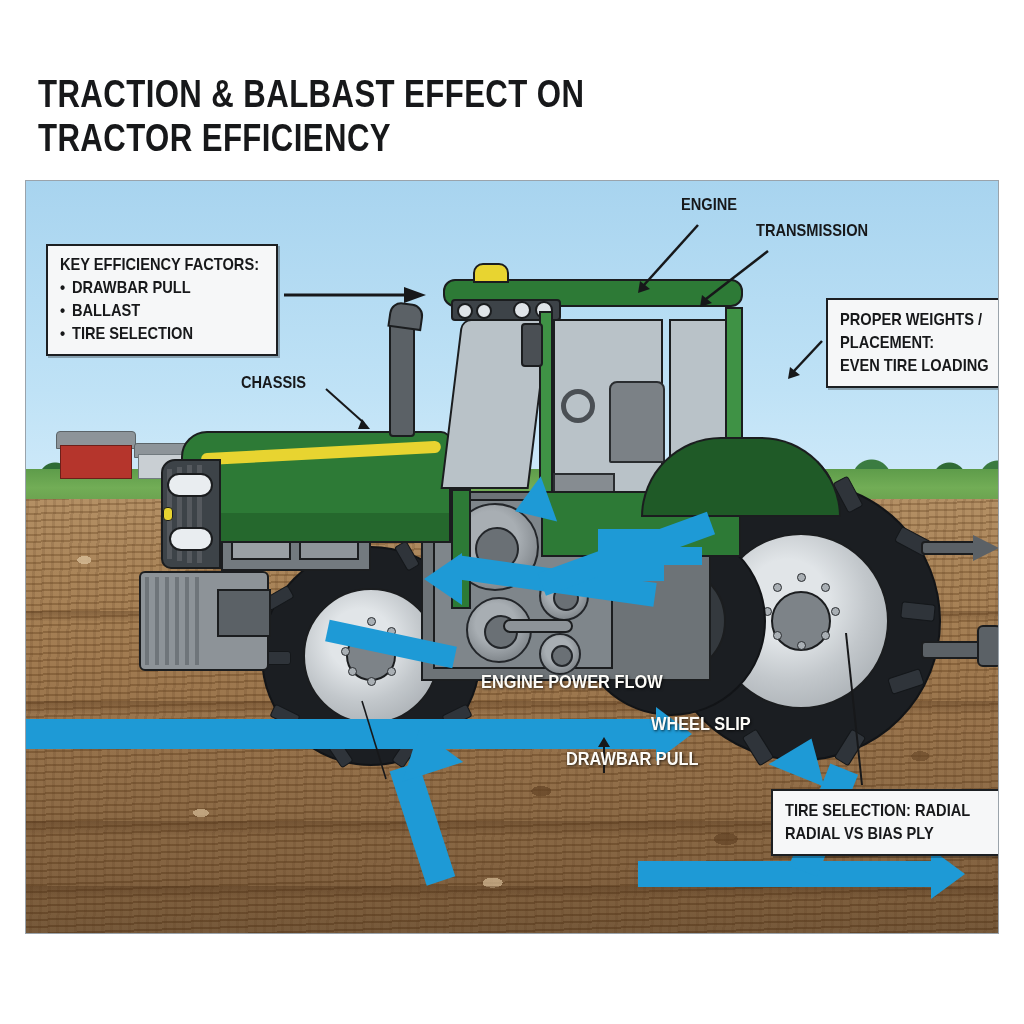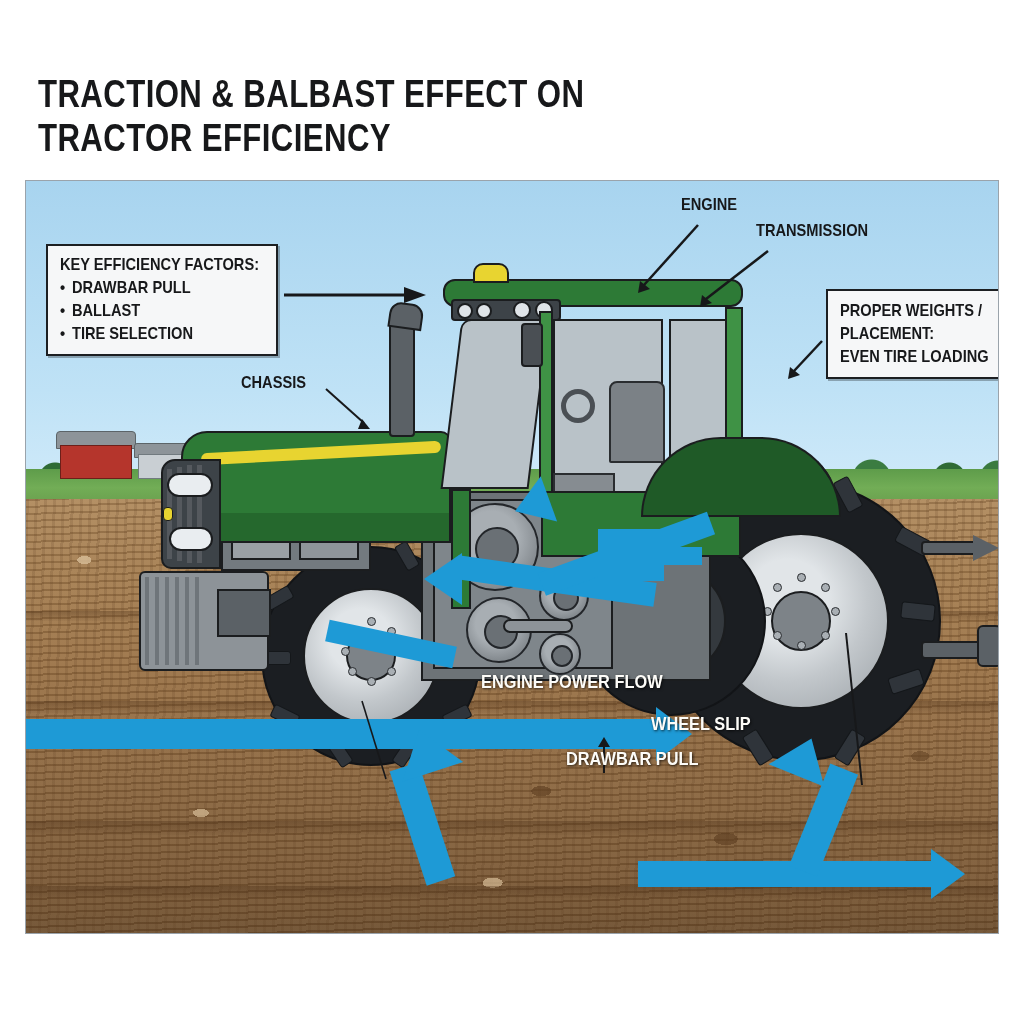--- a/index.html
+++ b/index.html
@@ -121,21 +121,21 @@
   .callout .c-head{font-size:17px;line-height:22px;}
   .callout .c-line{font-size:17px;line-height:23px;}
   .bullets{list-style:none;margin:0;padding:0;}
   .bullets li{
     font-size:17px;line-height:23px;font-weight:bold;color:#17181a;
     transform:scaleX(0.86);transform-origin:left center;white-space:nowrap;
   }
   .bullets li:before{content:"\2022";margin-right:8px;}
 
   #callout-key{left:20px;top:63px;width:232px;}
-  #callout-weights{left:800px;top:108px;width:190px;}
+  #callout-weights{left:800px;top:117px;width:190px;}
   #callout-tire{left:745px;top:608px;width:232px;}
 
   
   #callout-slip{
     position:absolute;left:352px;top:601px;width:165px;height:57px;
     border:3px dashed #f2efe8;background:transparent;box-sizing:border-box;
     display:flex;flex-direction:column;justify-content:center;align-items:center;
   }
   #callout-slip div{
     color:#ffffff;font-weight:bold;font-size:17px;line-height:21px;
@@ -418,20 +418,24 @@
       <li>TIRE SELECTION</li>
     </ul>
   </div>
 
   <div class="callout" id="callout-weights">
     <div class="c-line">PROPER WEIGHTS /</div>
     <div class="c-line">PLACEMENT:</div>
     <div class="c-line">EVEN TIRE LOADING</div>
   </div>
 
+  <div class="callout" id="callout-tire">
+    <div class="c-line">TIRE SELECTION: RADIAL</div>
+    <div class="c-line">RADIAL VS BIAS PLY</div>
+  </div>
 
 
   <div class="lbl lbl-dark" id="lbl-engine">ENGINE</div>
   <div class="lbl lbl-dark" id="lbl-transmission">TRANSMISSION</div>
   <div class="lbl lbl-dark" id="lbl-chassis">CHASSIS</div>
   <div class="lbl lbl-white" id="lbl-power-flow">ENGINE POWER FLOW</div>
   <div class="lbl lbl-white" id="lbl-wheel-slip">WHEEL SLIP</div>
   <div class="lbl lbl-white" id="lbl-drawbar-pull">DRAWBAR PULL</div>
 
 </div>

